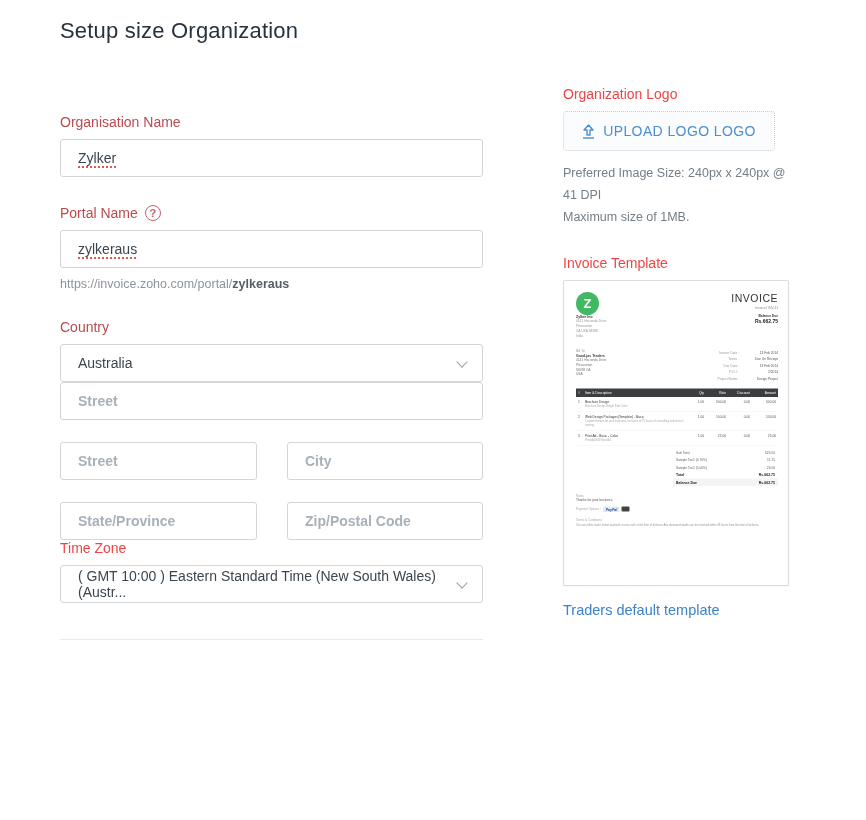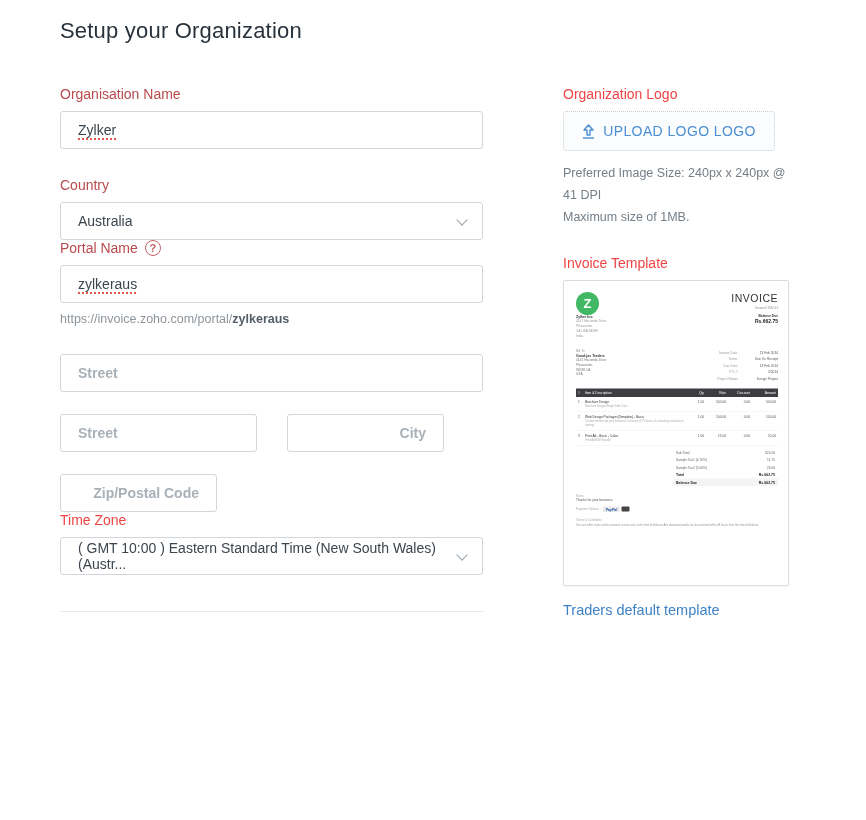--- a/index.html
+++ b/index.html
@@ -6,21 +6,21 @@
   html,body { background:#ffffff; }
   body {
     width:866px; height:820px; overflow:hidden;
     font-family:"Liberation Sans", sans-serif;
     color:#2f3b45;
   }
   .page { padding:18px 0 0 60px; }
   h1.page-title { font-size:22px; font-weight:500; color:#28323c; letter-spacing:.2px; }
 
   .columns { display:flex; margin-top:42px; }
-  .col-left { width:423px; flex:none; }
+  .col-left { width:423px; flex:none;margin-top:28px; }
   .col-right { width:226px; flex:none; margin-left:80px; }
 
   .field-label { font-size:14px; color:#ef4444; margin-bottom:9px; display:flex; align-items:center; }
   .field-label.required { color:#b94a4d; }
 
   .text-input, .fake-input {
     width:100%; height:38px; border:1px solid #d2d6da; border-radius:3px;
     background:#fff; font-family:"Liberation Sans",sans-serif;
     font-size:14px; color:#3b454e; padding:0 17px; outline:none;
     display:flex; align-items:center;
@@ -46,21 +46,21 @@
     position:absolute; right:16px; top:13px; width:8px; height:8px;
     border-right:1.5px solid #9aa2aa; border-bottom:1.5px solid #9aa2aa;
     transform:rotate(45deg);
   }
 
   .addr-link { display:flex; align-items:center; margin:14px 0 22px 0; color:#3e82c6; font-size:14px; cursor:pointer; }
   .addr-link svg { margin-right:6px; }
 
   .addr-row { display:flex; margin-bottom:22px; }
   .addr-row .half1 { width:197px; margin-right:30px; }
-  .addr-row .half2 { width:157px;text-align:right; }
+  .addr-row .half2 { width:196px; }
 
   .native-select {
     width:100%; height:36px; border:1px solid #b9bdc1; border-radius:4px;
     background:linear-gradient(#f5f5f5,#dedede);
     display:flex; align-items:center; padding:0 16px; font-size:14px; color:#33383d;
     position:relative; cursor:pointer;
     box-shadow:inset 0 1px 0 rgba(255,255,255,.7);
   }
   .stepper { position:absolute; right:12px; top:9px; display:flex; flex-direction:column; align-items:center; }
   .stepper .up { width:0; height:0; border-left:4px solid transparent; border-right:4px solid transparent; border-bottom:5px solid #444; margin-bottom:3px; }
@@ -129,61 +129,62 @@
   .inv-terms { margin-top:12px; }
   .inv-terms .tl { font-size:6px; color:#aaa; }
   .inv-terms .tv { font-size:5.5px; color:#999; line-height:1.6; margin-top:3px; }
 
   .choose-link { display:inline-block; margin-top:16px; color:#3e82c6; font-size:14.5px; cursor:pointer; }
 </style>
 </head>
 <body>
 
 <div class="page">
-  <h1 class="page-title">Setup your Organization</h1>
+  <h1 class="page-title">Setup size Organization</h1>
 
   <div class="columns">
 
     <div class="col-left">
 
       <div class="group">
         <div class="field-label required">Organisation Name</div>
         <div class="fake-input">
           <span class="spellcheck">Zylker</span>
         </div>
+      </div>
+
+      <div class="group">
+        <div class="field-label required">
+          <span>Portal Name</span>
+          <span class="help-icon">?</span>
+        </div>
+        <div class="fake-input">
+          <span class="spellcheck">zylkeraus</span>
+        </div>
+        <div class="url-hint"><span>https://invoice.zoho.com/portal/</span><b>zylkeraus</b></div>
       </div>
 
       <div class="group" style="margin-bottom:0;">
         <div class="field-label required">Country</div>
         <div class="fake-input select-box">
           <span>Australia</span>
           <span class="chev"></span>
         </div>
       </div>
 
-      <div class="group">
-        <div class="field-label required">
-          <span>Portal Name</span>
-          <span class="help-icon">?</span>
-        </div>
-        <div class="fake-input">
-          <span class="spellcheck">zylkeraus</span>
-        </div>
-        <div class="url-hint"><span>https://invoice.zoho.com/portal/</span><b>zylkeraus</b></div>
-      </div>
-
 
       <div class="group" style="margin-bottom:22px;">
         <input class="text-input" placeholder="Street" style="">
       </div>
       <div class="addr-row">
         <input class="text-input half1" placeholder="Street" style="">
         <input class="text-input half2" placeholder="City" style="">
       </div>
       <div class="addr-row" style="margin-bottom:0;">
+        <input class="text-input half1" placeholder="State/Province" style="">
         <input class="text-input half2" placeholder="Zip/Postal Code" style="">
       </div>
 
 
       <div class="group" style="margin-bottom:0;">
         <div class="field-label">Time Zone</div>
         <div class="fake-input select-box">
           <span>( GMT 10:00 ) Eastern Standard Time (New South Wales)(Austr...</span>
           <span class="chev"></span>
         </div>

